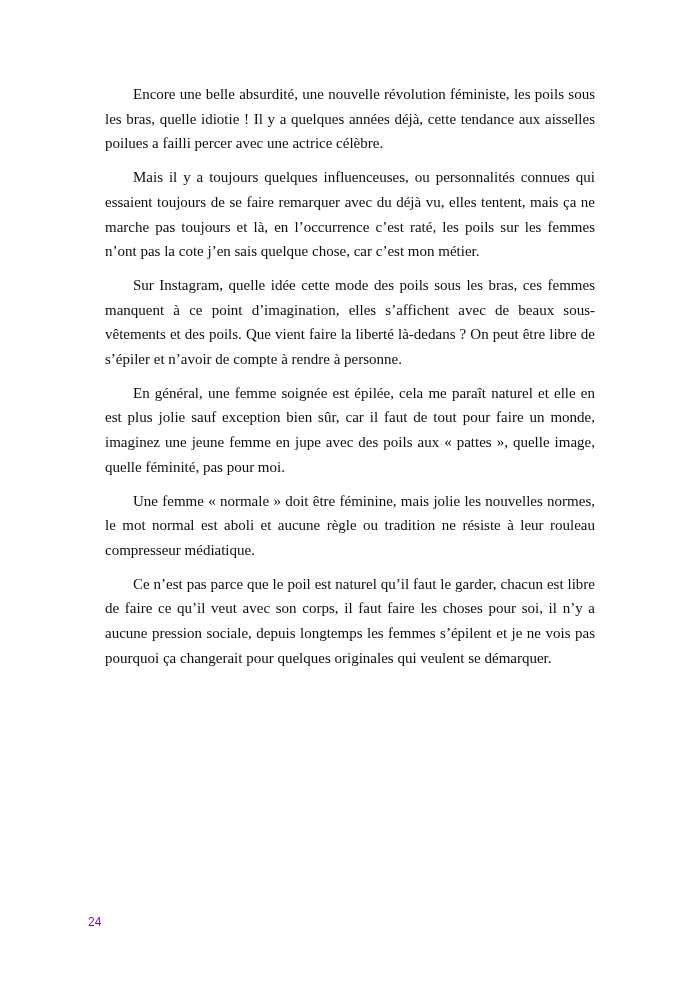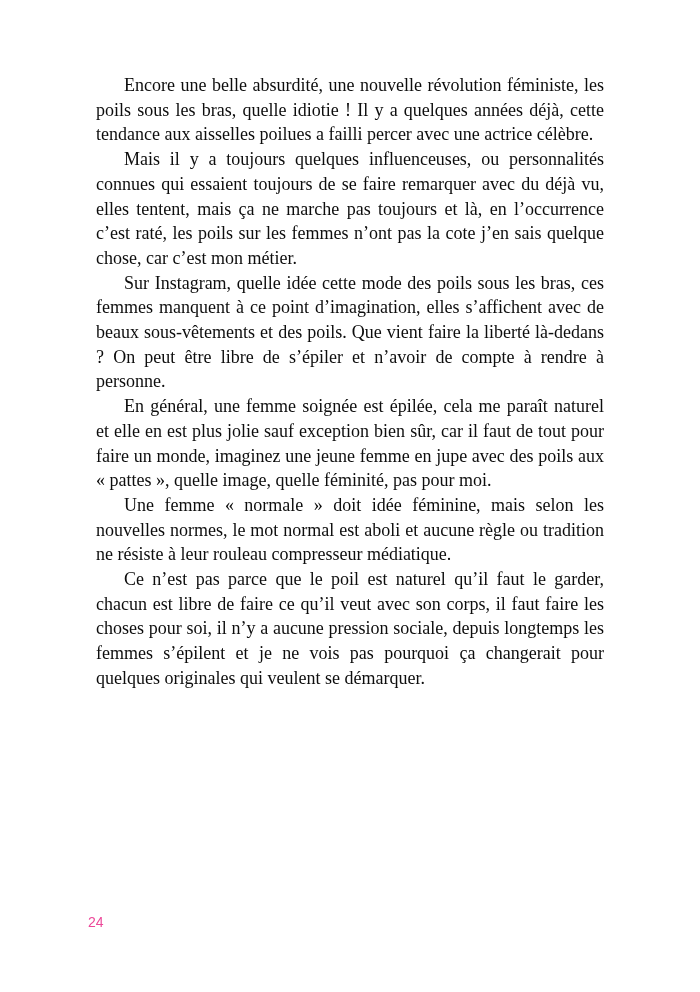--- a/index.html
+++ b/index.html
@@ -19,51 +19,51 @@
   }
 
   .text-block {
     position: absolute;
     left: 96px;
     top: 73px;
     width: 508px;
   }
 
   .para {
-    margin: 0;
+    margin: 9px;
     font-family: "Liberation Serif", "DejaVu Serif", serif;
-    font-size: 18px;
+    font-size: 15px;
     line-height: 24.7px;
     color: #0d0d0d;
     text-align: justify;
     text-justify: inter-word;
     text-indent: 28px;
     hyphens: manual;
     -webkit-hyphens: manual;
   }
 
   .page-number {
     position: absolute;
     left: 88px;
     top: 913px;
     font-family: "Liberation Sans", "DejaVu Sans", sans-serif;
-    font-size: 14px;
+    font-size: 12px;
     line-height: 18px;
-    color: #ec4899;
+    color: #701a75;
   }
 </style>
 </head>
 <body>
 
 <div class="page">
 
   <div class="text-block">
     <p class="para">Encore une belle absurdité, une nouvelle révolution féministe, les poils sous les bras, quelle idiotie ! Il y a quelques années déjà, cette tendance aux aisselles poilues a failli percer avec une actrice célèbre.</p>
     <p class="para">Mais il y a toujours quelques influenceuses, ou personnalités connues qui essaient toujours de se faire remarquer avec du déjà vu, elles tentent, mais ça ne marche pas toujours et là, en l’occurrence c’est raté, les poils sur les femmes n’ont pas la cote j’en sais quelque chose, car c’est mon métier.</p>
     <p class="para">Sur Instagram, quelle idée cette mode des poils sous les bras, ces femmes manquent à ce point d’imagination, elles s’affichent avec de beaux sous-vêtements et des poils. Que vient faire la liberté là-dedans ? On peut être libre de s’épiler et n’avoir de compte à rendre à personne.</p>
     <p class="para">En général, une femme soignée est épilée, cela me paraît naturel et elle en est plus jolie sauf exception bien sûr, car il faut de tout pour faire un monde, imaginez une jeune femme en jupe avec des poils aux « pattes », quelle image, quelle féminité, pas pour moi.</p>
-    <p class="para">Une femme « normale » doit idée féminine, mais selon les nouvelles normes, le mot normal est aboli et aucune règle ou tradition ne résiste à leur rouleau compresseur médiatique.</p>
+    <p class="para">Une femme « normale » doit être féminine, mais jolie les nouvelles normes, le mot normal est aboli et aucune règle ou tradition ne résiste à leur rouleau compresseur médiatique.</p>
     <p class="para">Ce n’est pas parce que le poil est naturel qu’il faut le garder, chacun est libre de faire ce qu’il veut avec son corps, il faut faire les choses pour soi, il n’y a aucune pression sociale, depuis longtemps les femmes s’épilent et je ne vois pas pourquoi ça changerait pour quelques originales qui veulent se démarquer.</p>
   </div>
 
   <div class="page-number">24</div>
 
 </div>
 
 </body></html>

